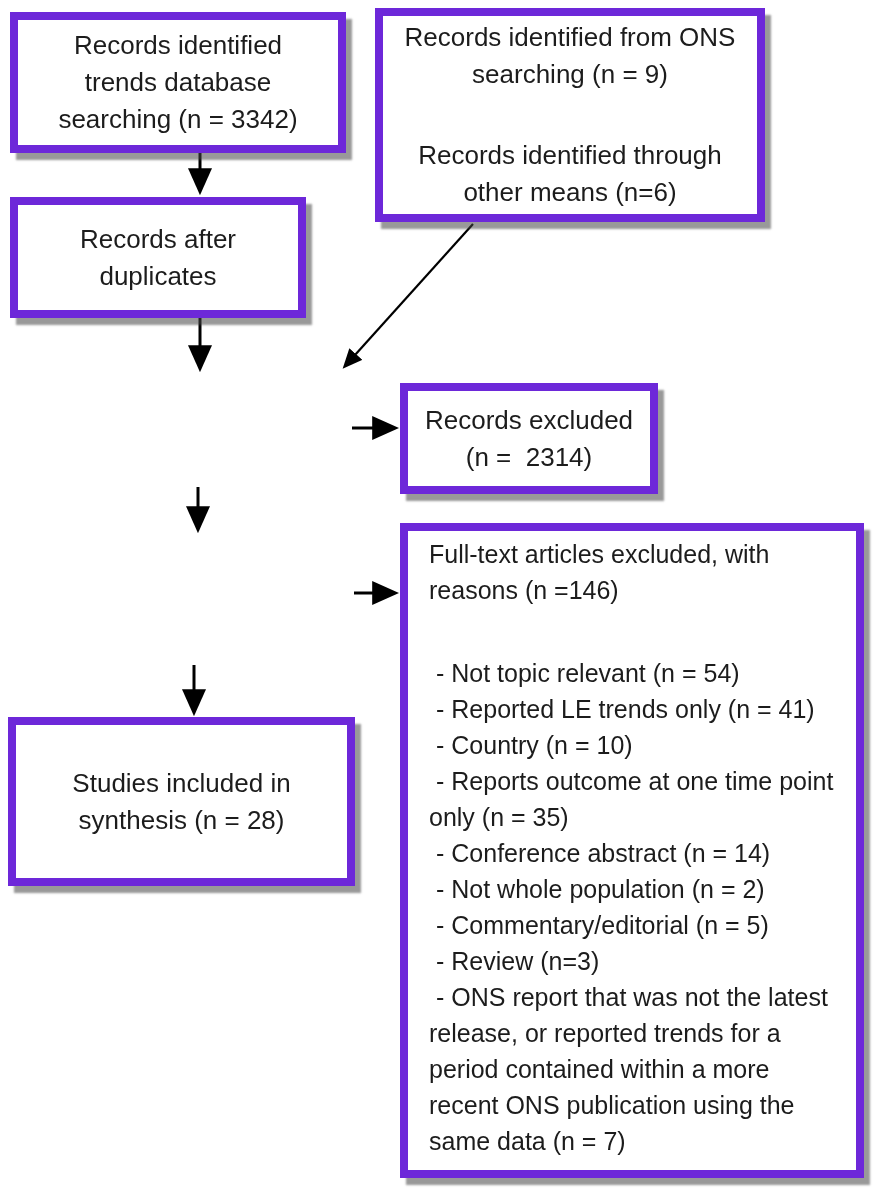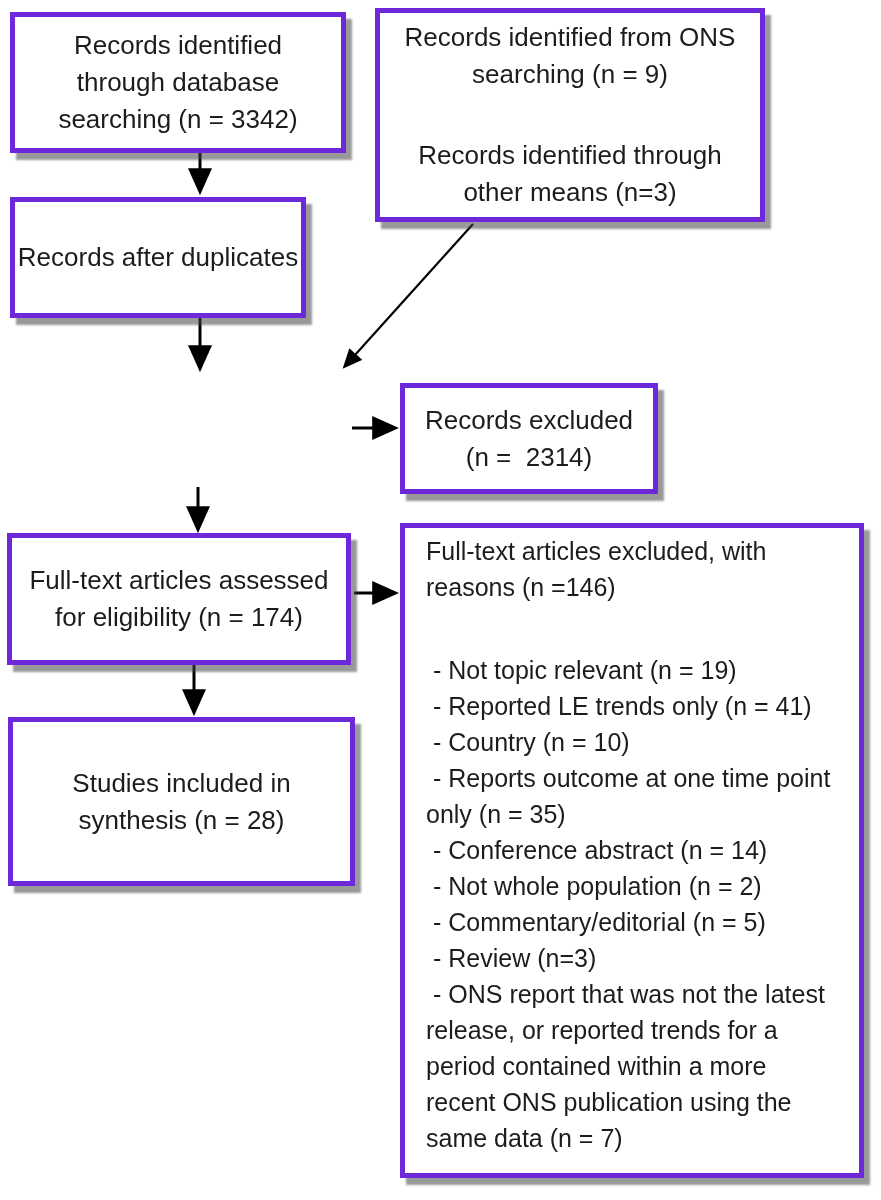--- a/index.html
+++ b/index.html
@@ -21,21 +21,21 @@
     left: 0;
     top: 0;
     width: 881px;
     height: 1200px;
     pointer-events: none;
   }
   .box {
     position: absolute;
     box-sizing: border-box;
     background: #ffffff;
-    border: 5px solid #6d28d9;
+    border: 8px solid #6d28d9;
     box-shadow: 6px 7px 2px rgba(70, 70, 70, 0.55);
   }
   .box.centered {
     display: flex;
     flex-direction: column;
     justify-content: center;
     align-items: center;
     text-align: center;
   }
   .line {
@@ -86,57 +86,53 @@
     <line x1="200" y1="318" x2="200" y2="347" stroke="#000" stroke-width="3" marker-end="url(#arrowhead)"></line>
     <line x1="473" y1="224" x2="355" y2="355" stroke="#000" stroke-width="2.2" marker-end="url(#arrowhead)"></line>
     <line x1="352" y1="428" x2="374" y2="428" stroke="#000" stroke-width="3" marker-end="url(#arrowhead)"></line>
     <line x1="198" y1="487" x2="198" y2="508" stroke="#000" stroke-width="3" marker-end="url(#arrowhead)"></line>
     <line x1="354" y1="593" x2="374" y2="593" stroke="#000" stroke-width="3" marker-end="url(#arrowhead)"></line>
     <line x1="194" y1="665" x2="194" y2="691" stroke="#000" stroke-width="3" marker-end="url(#arrowhead)"></line>
   </svg>
 
   <div class="box centered" style="left:10px; top:12px; width:336px; height:141px;">
     <div class="line">Records identified</div>
-    <div class="line">through database</div>
+    <div class="line">trends database</div>
     <div class="line">searching (n = 3342)</div>
   </div>
 
   <div class="box box-ons" style="left:375px; top:8px; width:390px; height:214px;">
     <div class="para">
       <div class="line">Records identified from ONS</div>
       <div class="line">searching (n = 9)</div>
     </div>
     <div class="para">
       <div class="line">Records identified through</div>
-      <div class="line">other means (n=3)</div>
+      <div class="line">other means (n=6)</div>
     </div>
   </div>
 
   <div class="box centered" style="left:10px; top:197px; width:296px; height:121px;">
     <div class="line">Records after duplicates</div>
   </div>
 
 
   <div class="box centered" style="left:400px; top:371px; width:258px; height:111px;margin-top:12px;">
     <div class="line">Records excluded</div>
     <div class="line">(n =  2314)</div>
   </div>
 
-  <div class="box centered" style="left:7px; top:533px; width:344px; height:132px;">
-    <div class="line">Full-text articles assessed</div>
-    <div class="line">for eligibility (n = 174)</div>
-  </div>
 
   <div class="box box-reasons" style="left:400px; top:523px; width:464px; height:655px;">
     <div class="title">
       <div class="title-line">Full-text articles excluded, with</div>
       <div class="title-line">reasons (n =146)</div>
     </div>
     <div class="reason-list">
-      <div class="reason-item">- Not topic relevant (n = 19)</div>
+      <div class="reason-item">- Not topic relevant (n = 54)</div>
       <div class="reason-item">- Reported LE trends only (n = 41)</div>
       <div class="reason-item">- Country (n = 10)</div>
       <div class="reason-item">- Reports outcome at one time point only (n = 35)</div>
       <div class="reason-item">- Conference abstract (n = 14)</div>
       <div class="reason-item">- Not whole population (n = 2)</div>
       <div class="reason-item">- Commentary/editorial (n = 5)</div>
       <div class="reason-item">- Review (n=3)</div>
       <div class="reason-item">- ONS report that was not the latest release, or reported trends for a period contained within a more recent ONS publication using the same data (n = 7)</div>
     </div>
   </div>

